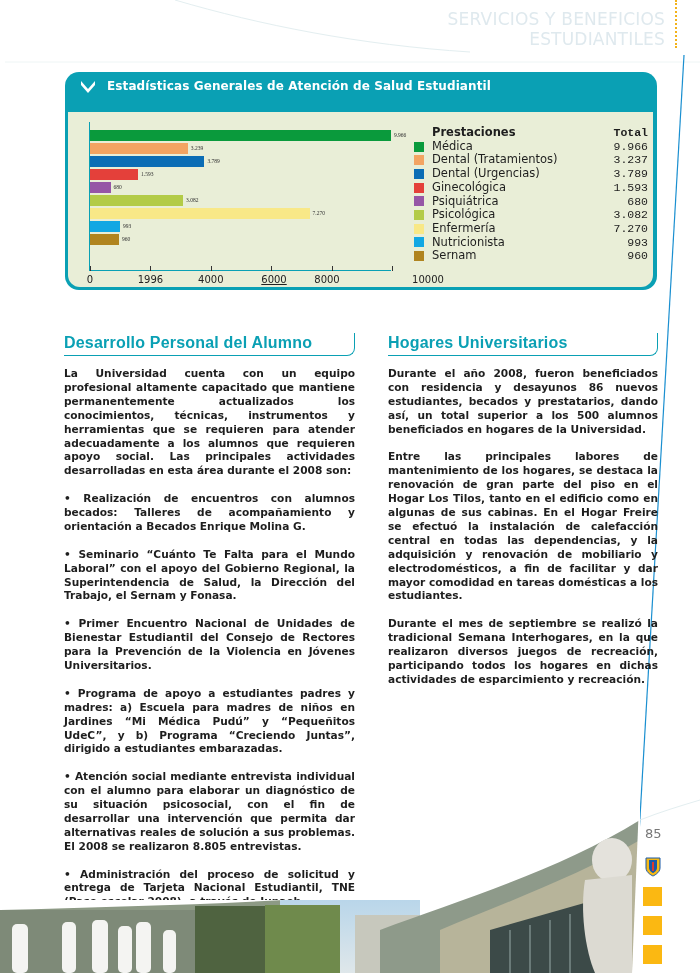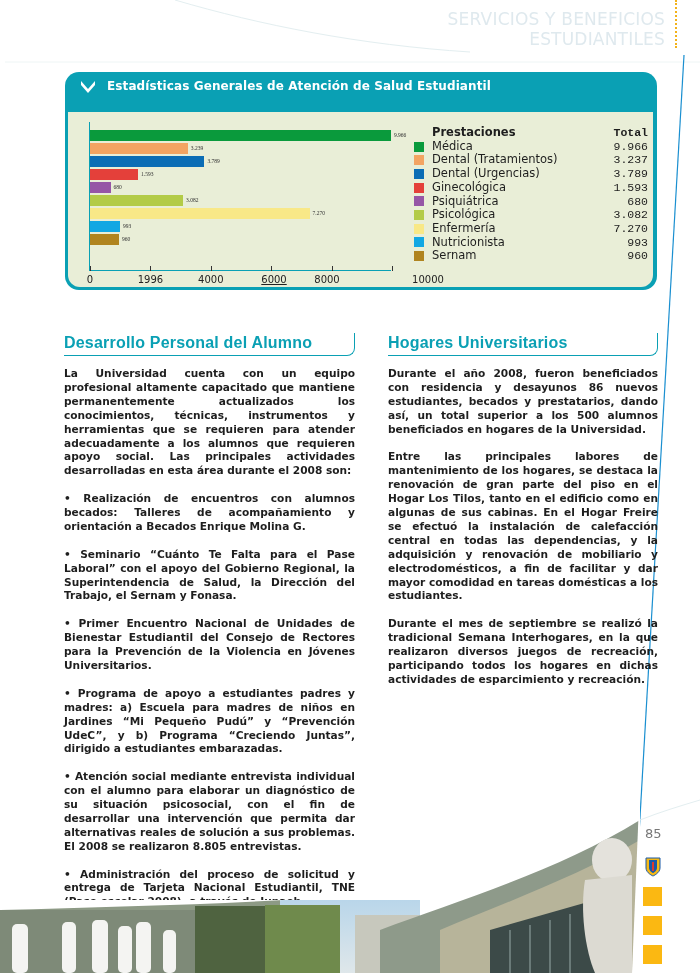--- a/index.html
+++ b/index.html
@@ -165,23 +165,23 @@
   </div>
 </div>
 
 <div class="abs" style="left:64px; top:333px; width:291px;">
   <div class="sec-h">
     <span>Desarrollo Personal del Alumno</span>
   </div>
   <div class="col-text" id="left-text" style="margin-top:11px;">
       <p>La Universidad cuenta con un equipo profesional altamente capacitado que mantiene permanentemente actualizados los conocimientos, técnicas, instrumentos y herramientas que se requieren para atender adecuadamente a los alumnos que requieren apoyo social. Las principales actividades desarrolladas en esta área durante el 2008 son:</p>
       <p>• Realización de encuentros con alumnos becados: Talleres de acompañamiento y orientación a Becados Enrique Molina G.</p>
-      <p>• Seminario “Cuánto Te Falta para el Pase Laboral” con el apoyo del Gobierno Regional, la Superintendencia de Salud, la Dirección del Trabajo, el Sernam y Fonasa.</p>
+      <p>• Seminario “Cuánto Te Falta para el Mundo Laboral” con el apoyo del Gobierno Regional, la Superintendencia de Salud, la Dirección del Trabajo, el Sernam y Fonasa.</p>
       <p>• Primer Encuentro Nacional de Unidades de Bienestar Estudiantil del Consejo de Rectores para la Prevención de la Violencia en Jóvenes Universitarios.</p>
-      <p>• Programa de apoyo a estudiantes padres y madres: a) Escuela para madres de niños en Jardines “Mi Pequeño Pudú” y “Prevención UdeC”, y b) Programa “Creciendo Juntas”, dirigido a estudiantes embarazadas.</p>
+      <p>• Programa de apoyo a estudiantes padres y madres: a) Escuela para madres de niños en Jardines “Mi Médica Pudú” y “Pequeñitos UdeC”, y b) Programa “Creciendo Juntas”, dirigido a estudiantes embarazadas.</p>
       <p>• Atención social mediante entrevista individual con el alumno para elaborar un diagnóstico de su situación psicosocial, con el fin de desarrollar una intervención que permita dar alternativas reales de solución a sus problemas. El 2008 se realizaron 8.805 entrevistas.</p>
       <p>• Administración del proceso de solicitud y entrega de Tarjeta Nacional Estudiantil, TNE (Pase escolar 2008), a través de Junaeb.</p>
       <p>• Administración de la Central de Trabajos Universitarios UdeC. Su principal trabajo se abocó al proceso de postulación y búsqueda de trabajos parciales para alumnos en situación socioeconómica precaria, con el objeto de financiar parte de sus gastos de mantención.</p>
     </div>
 </div>
 
 <div class="abs" style="left:388px; top:333px; width:270px;">
   <div class="sec-h">
     <span>Hogares Universitarios</span>
   </div>

